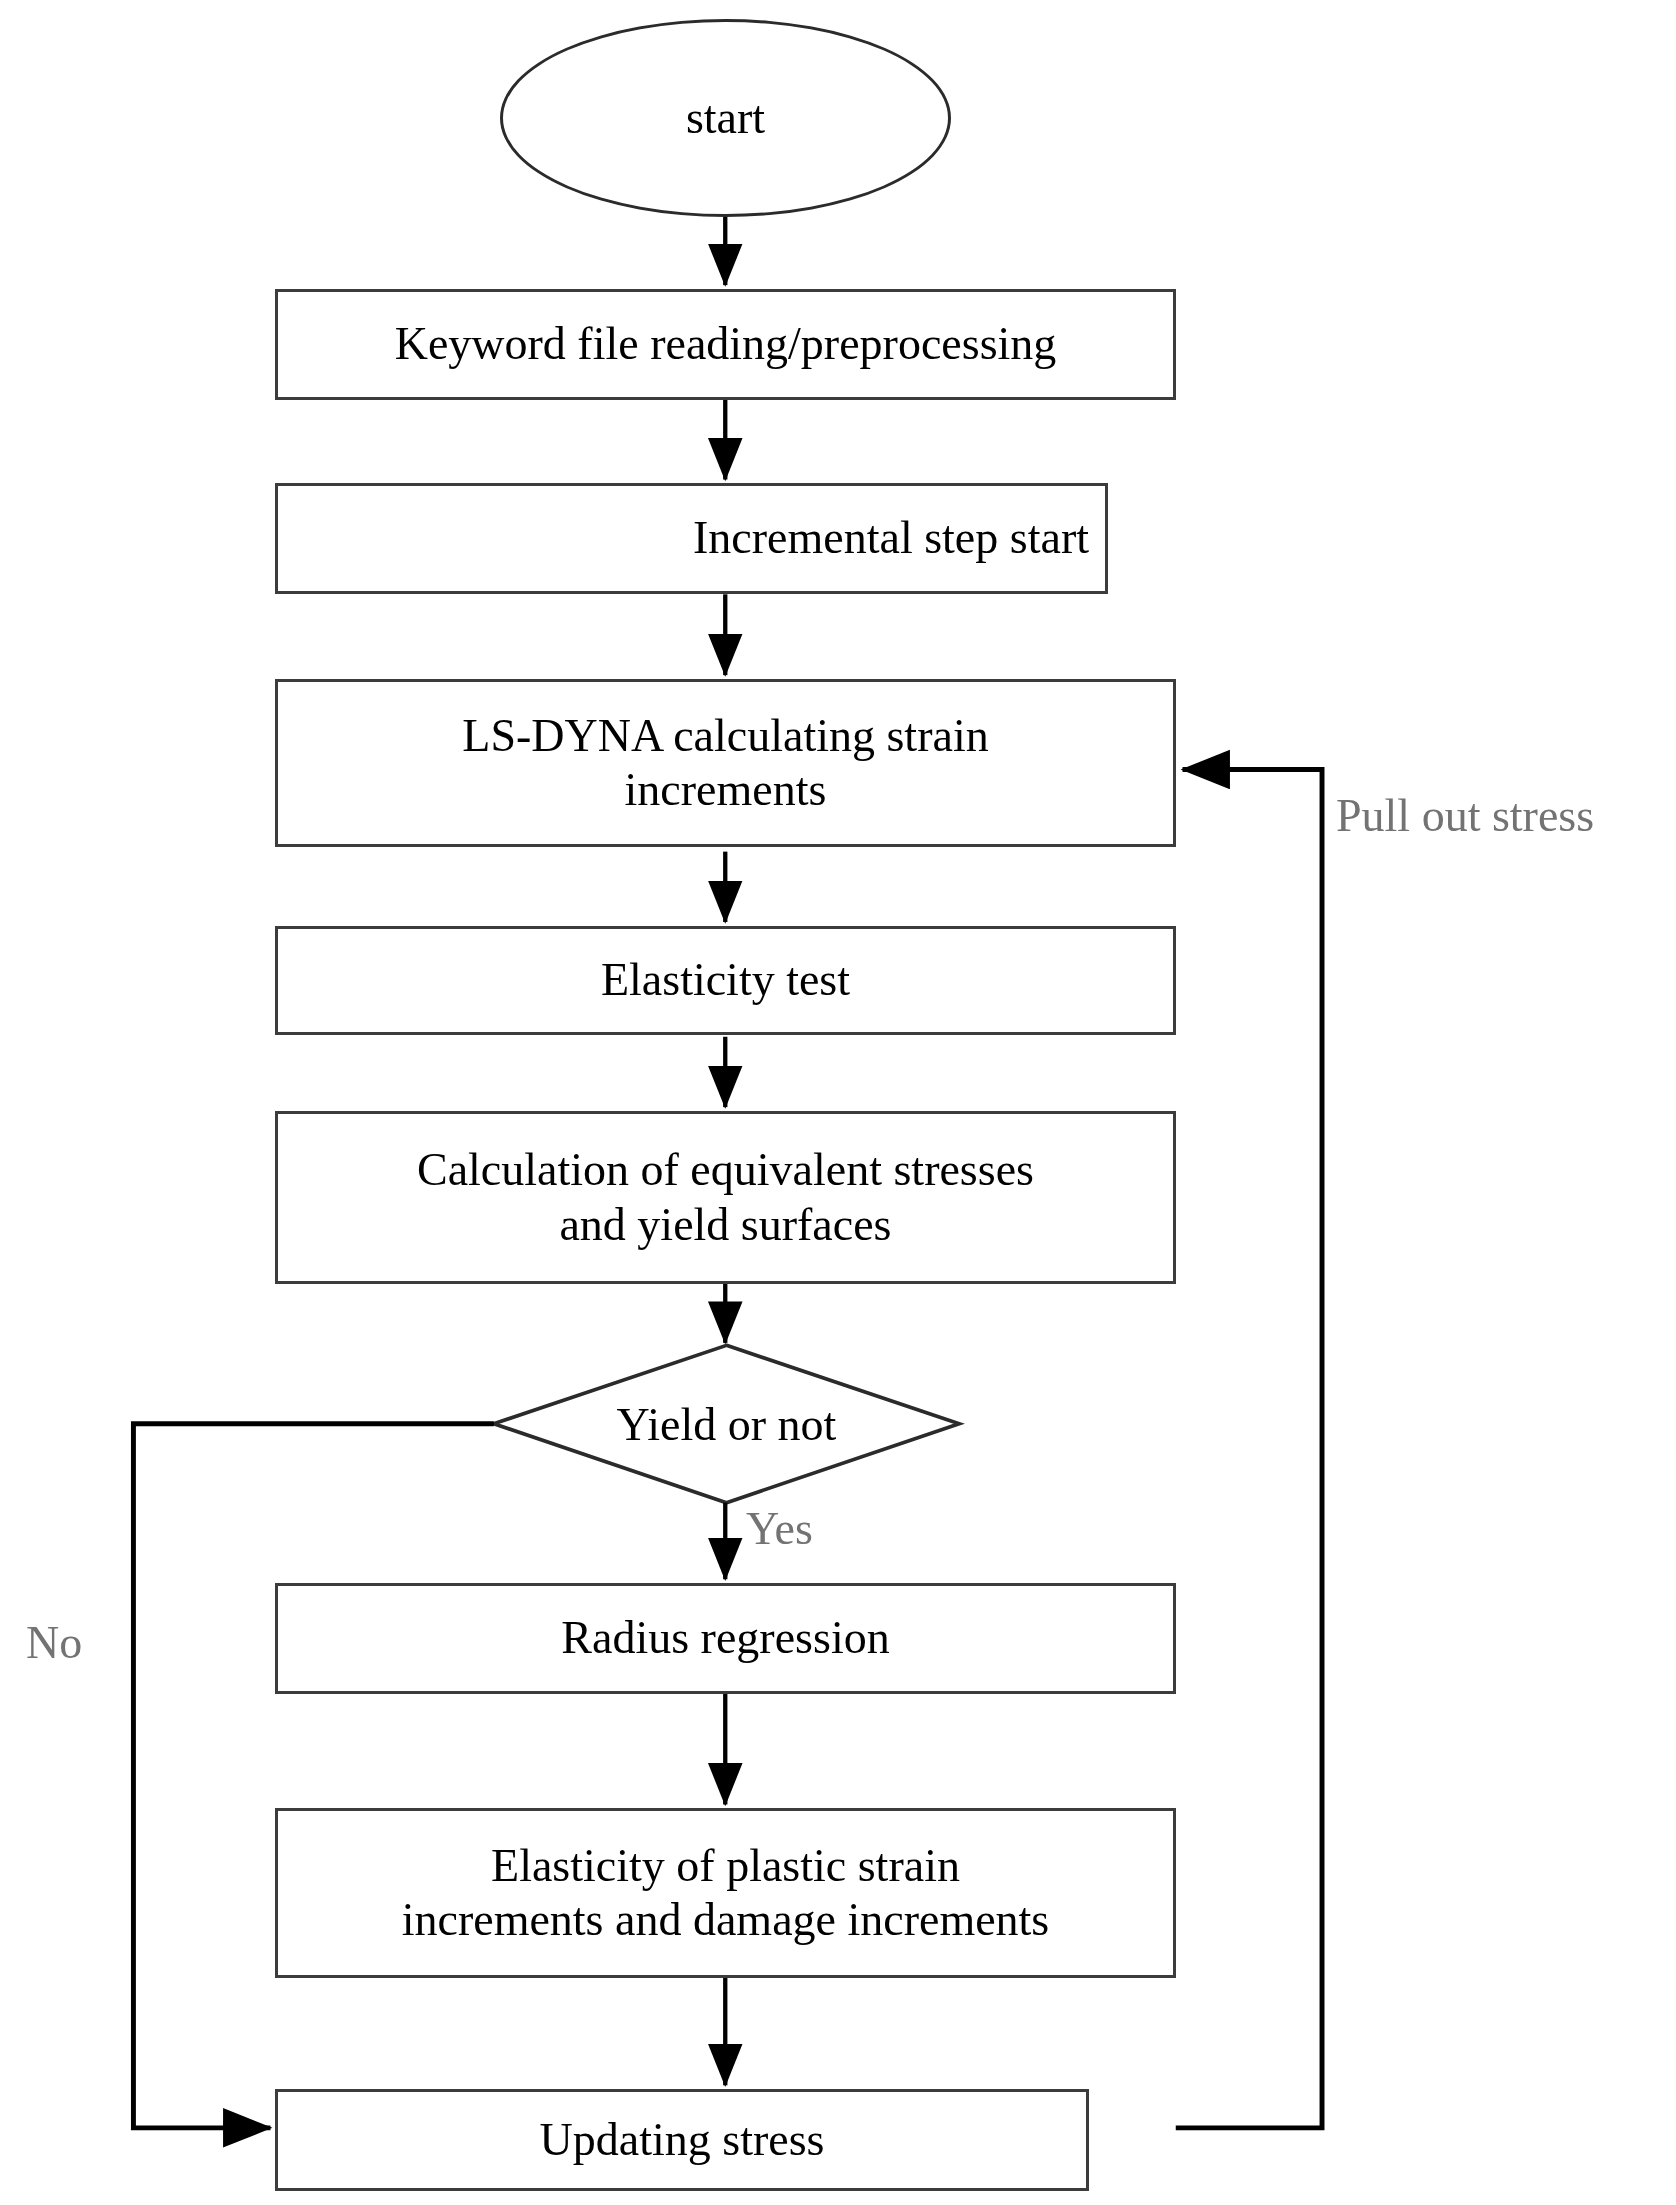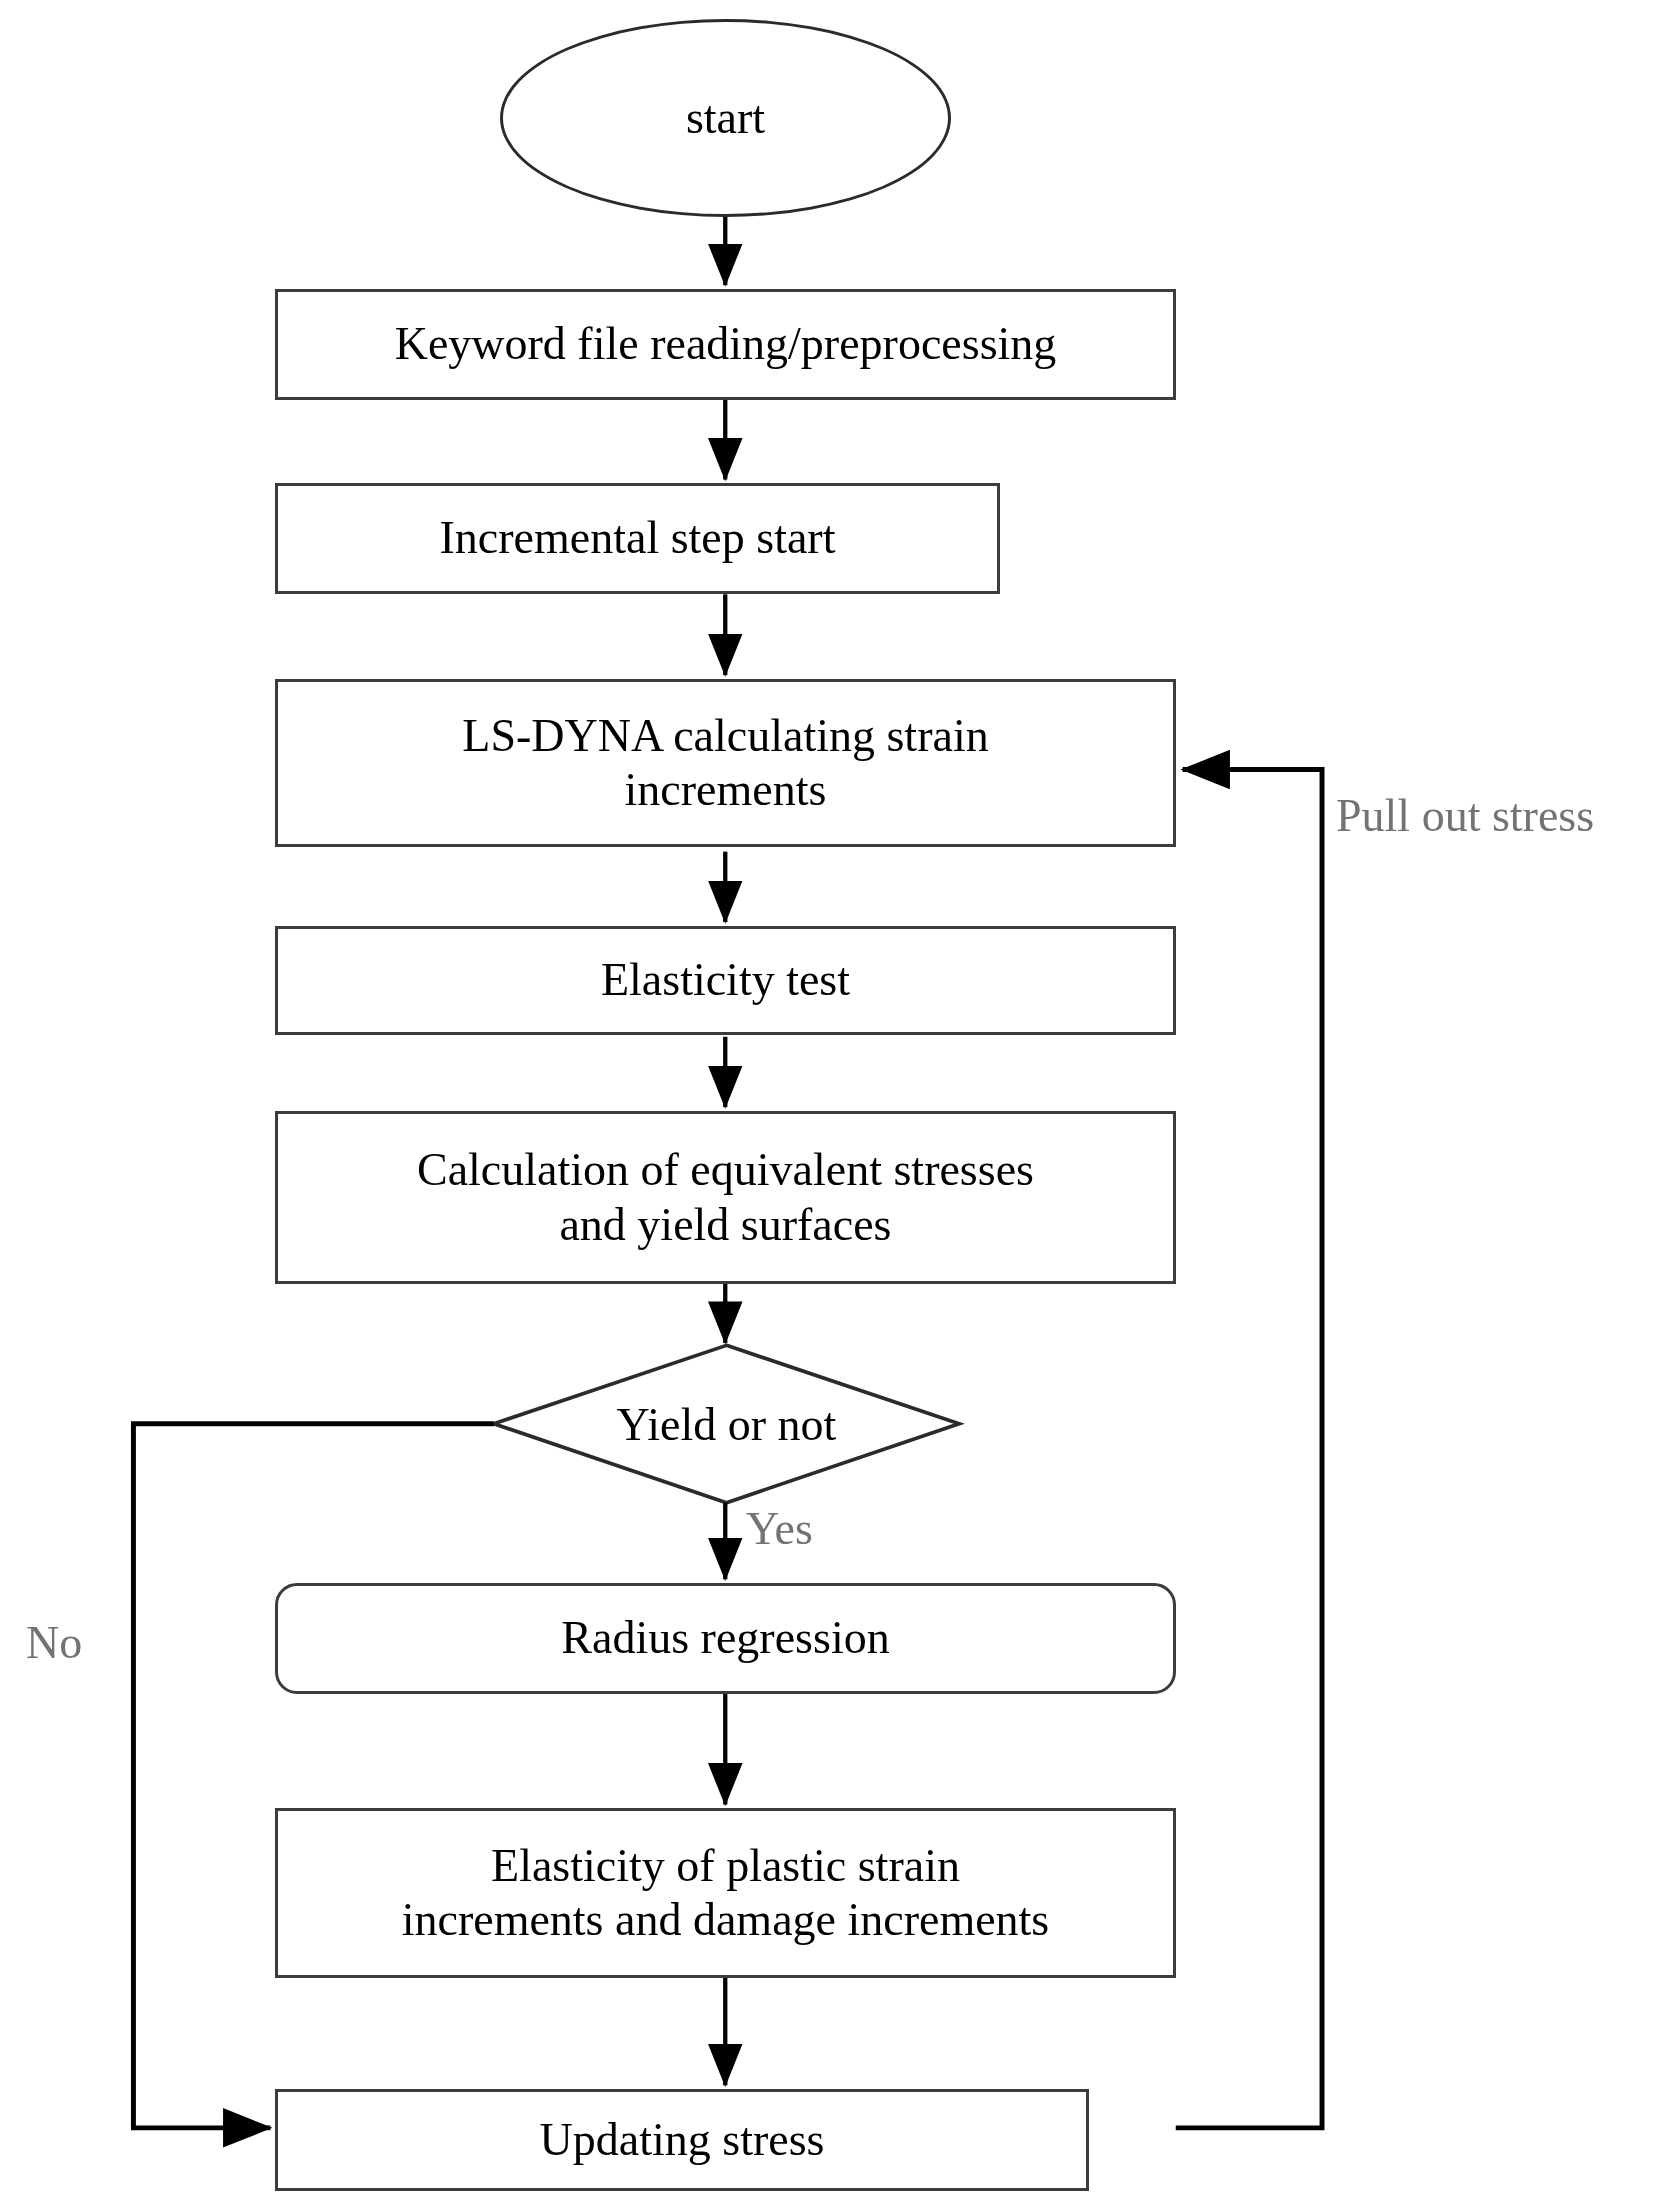--- a/index.html
+++ b/index.html
@@ -102,21 +102,21 @@
   </svg>
 
   <div class="node terminal" style="left:500px; top:18.5px; width:451px; height:198px;">
     <span>start</span>
   </div>
 
   <div class="node proc" style="left:275px; top:289px; width:901px; height:111px;">
     <span>Keyword file reading/preprocessing</span>
   </div>
 
-  <div class="node proc" style="left:275px; top:483px; width:725px; height:111px;">
+  <div class="node proc" style="left:275px; top:483px; width:833px; height:111px;justify-content:flex-end;">
     <span>Incremental step start</span>
   </div>
 
   <div class="node proc" style="left:275px; top:679px; width:901px; height:168px;">
     <span>
       <span>LS-DYNA calculating strain</span><br>
       <span>increments</span>
     </span>
   </div>
 
@@ -128,21 +128,21 @@
     <span>
       <span>Calculation of equivalent stresses</span><br>
       <span>and yield surfaces</span>
     </span>
   </div>
 
   <div class="node decision" style="left:494px; top:1346px; width:465px; height:157px;">
     <span class="dlabel">Yield or not</span>
   </div>
 
-  <div class="node proc" style="left:275px; top:1583px; width:901px; height:111px;border-radius:22px;">
+  <div class="node proc" style="left:275px; top:1583px; width:901px; height:111px;">
     <span>Radius regression</span>
   </div>
 
   <div class="node proc" style="left:275px; top:1808px; width:901px; height:170px;">
     <span>
       <span>Elasticity of plastic strain</span><br>
       <span>increments and damage increments</span>
     </span>
   </div>
 

